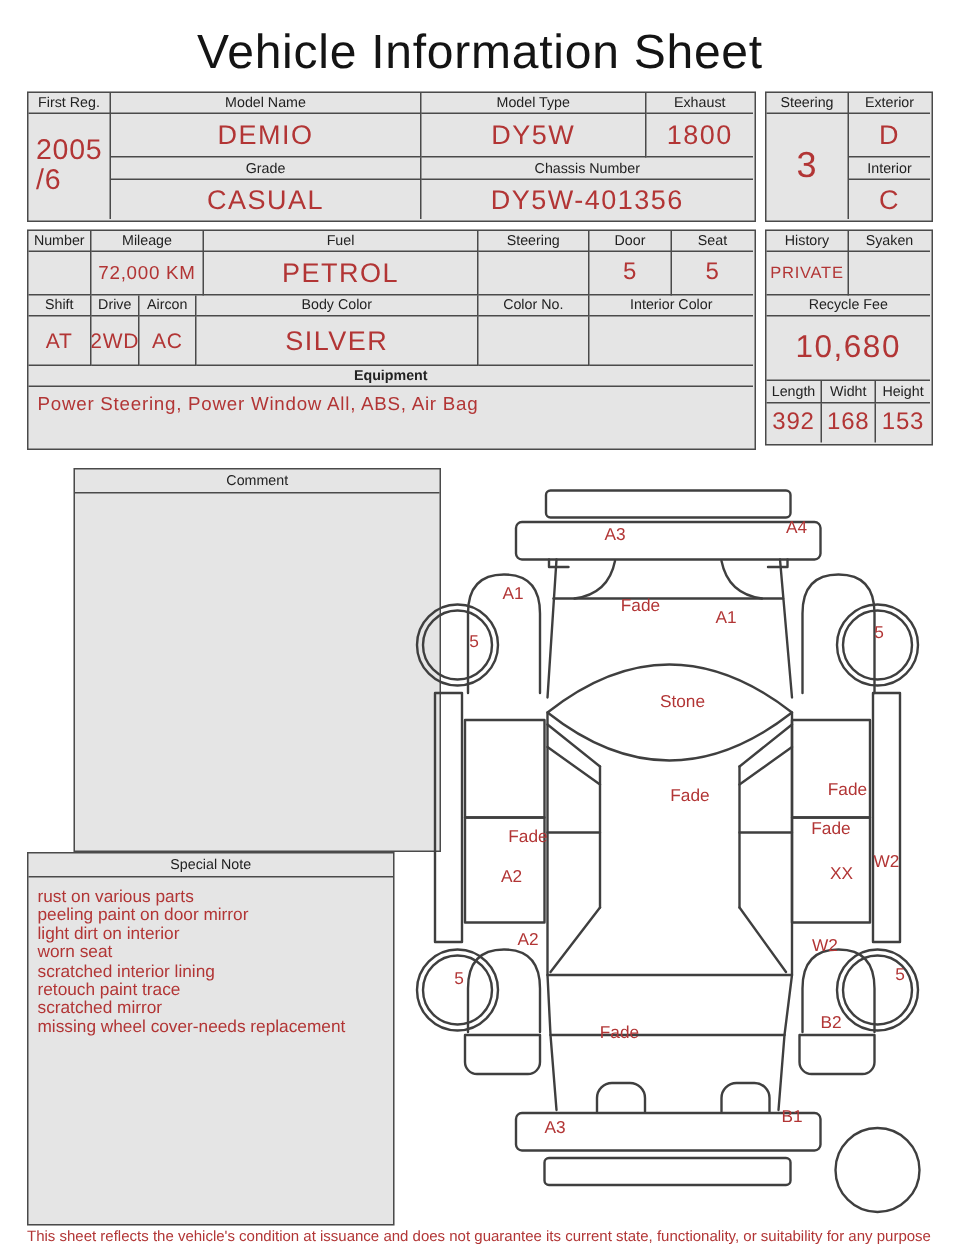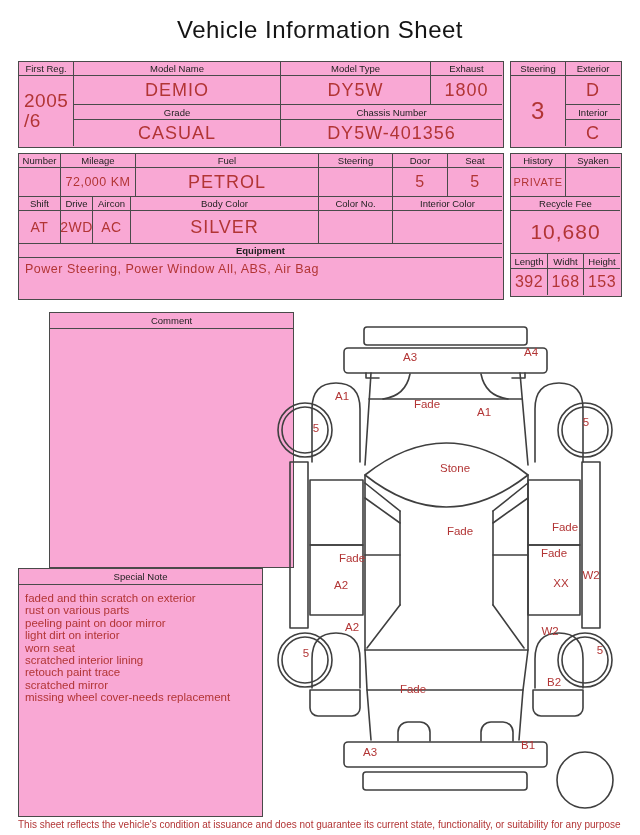--- a/index.html
+++ b/index.html
@@ -1,20 +1,20 @@
 <!DOCTYPE html>
 <html><head>
 <meta charset="utf-8">
 <style>
   html,body{margin:0;padding:0;background:#fff;}
   #sheet{position:relative;width:640px;height:835px;background:#fff;overflow:hidden;
          font-family:"Liberation Sans",sans-serif;}
   .title{position:absolute;left:0;top:16px;width:640px;text-align:center;
-         font-size:24px;color:#141414;letter-spacing:.5px;}
-  .box{position:absolute;border:1.5px solid #4a4a4a;background:#f9a8d4;box-sizing:border-box;}
+         font-size:32px;color:#141414;letter-spacing:.5px;}
+  .box{position:absolute;border:1.5px solid #4a4a4a;background:#e5e5e5;box-sizing:border-box;}
   .cell{position:absolute;box-sizing:border-box;display:flex;align-items:center;
         justify-content:center;text-align:center;overflow:hidden;}
   .h{font-size:9.5px;color:#222;}
   .v{color:#b23535;letter-spacing:.5px;}
   .br{border-right:1px solid #4a4a4a;} .bb{border-bottom:1px solid #4a4a4a;}
   .s11{font-size:11px;} .s12{font-size:12.5px;} .s14{font-size:14px;}
   .s16{font-size:16px;} .s18{font-size:18px;letter-spacing:1px;}
   .s19{font-size:19px;line-height:20px;} .s21{font-size:21px;letter-spacing:1px;}
   .s24{font-size:24px;}
   .left-al{justify-content:flex-start;text-align:left;}
@@ -112,21 +112,20 @@
   </div>
 
   <div class="box" style="left:18px;top:312px;width:245px;height:256px;margin-left:31px;">
     <div class="boxhdr">Comment</div>
     <div class="notes"></div>
   </div>
 
   <div class="box" style="left:18px;top:568px;width:245px;height:249px;">
     <div class="boxhdr">Special Note</div>
     <div class="notes">
-      <div class="note-line">faded and thin scratch on exterior</div>
       <div class="note-line">rust on various parts</div>
       <div class="note-line">peeling paint on door mirror</div>
       <div class="note-line">light dirt on interior</div>
       <div class="note-line">worn seat</div>
       <div class="note-line">scratched interior lining</div>
       <div class="note-line">retouch paint trace</div>
       <div class="note-line">scratched mirror</div>
       <div class="note-line">missing wheel cover-needs replacement</div>
     </div>
   </div>

